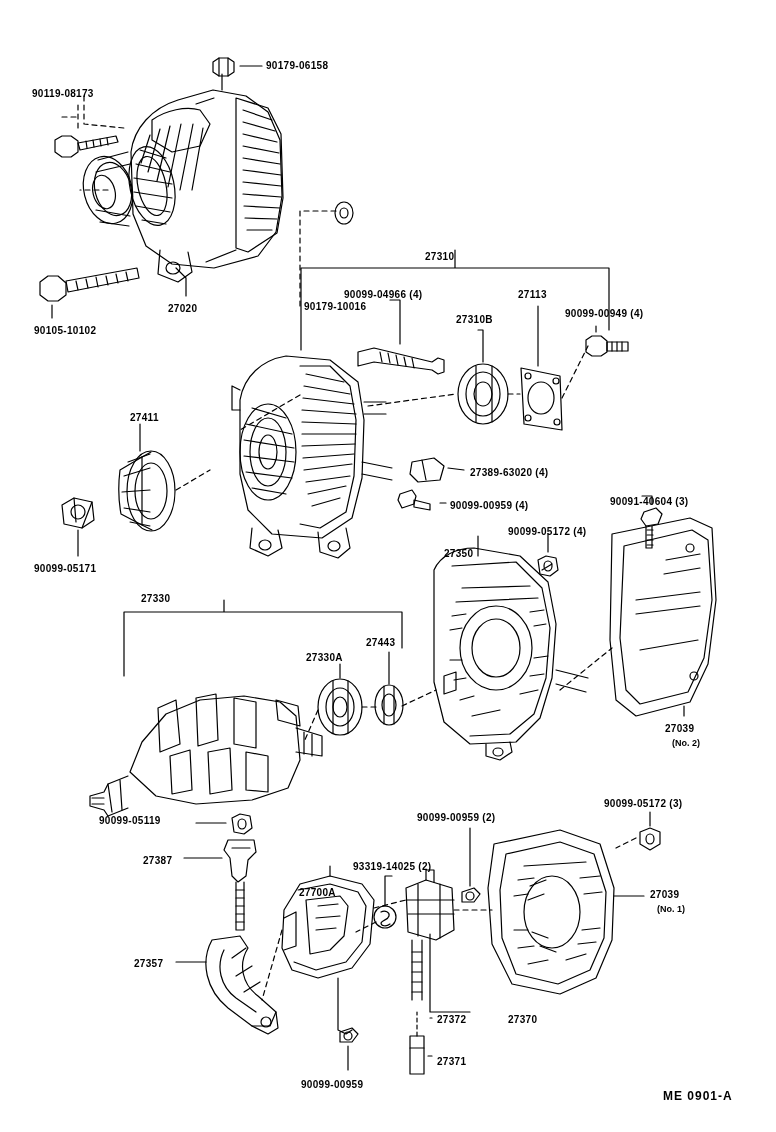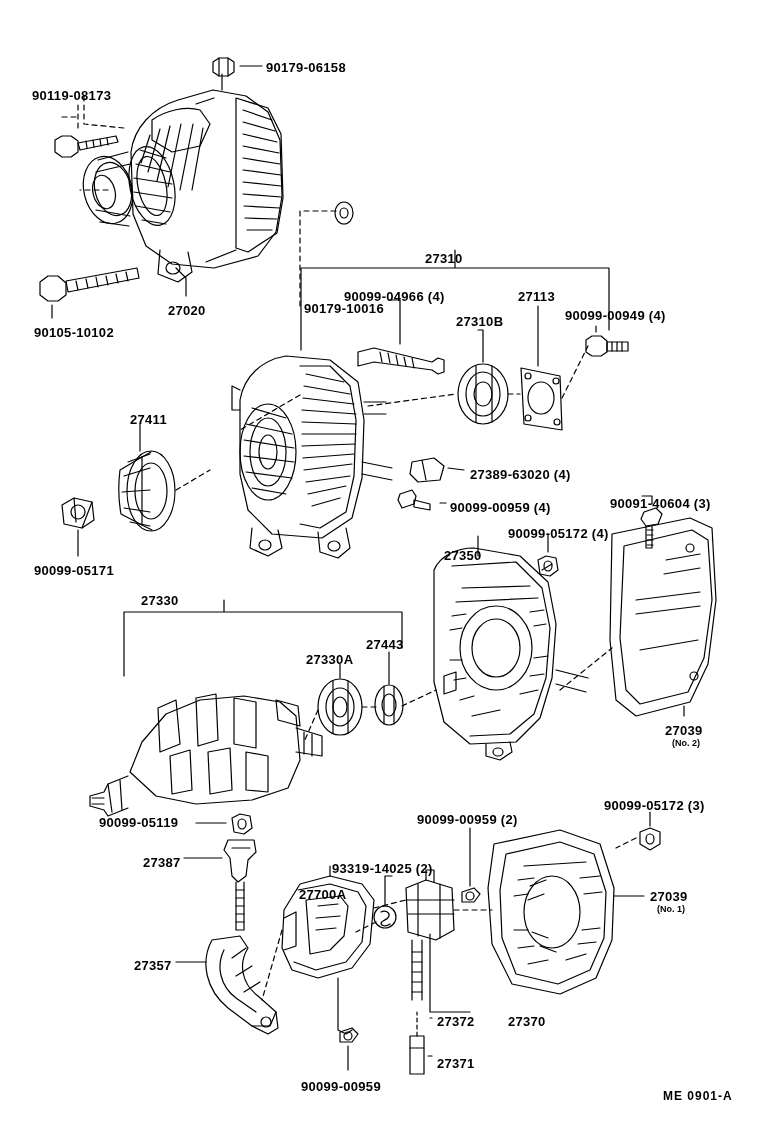--- a/index.html
+++ b/index.html
@@ -11,21 +11,21 @@
     position: relative;
     width: 776px;
     height: 1132px;
     background: #ffffff;
     font-family: "Liberation Sans", sans-serif;
     overflow: hidden;
   }
   .lbl {
     position: absolute;
     font-family: "Liberation Sans", sans-serif;
-    font-size: 13px;
+    font-size: 10px;
     font-weight: 700;
     color: #000000;
     white-space: nowrap;
     letter-spacing: 0.3px;
   }
   .lbl.small {
     font-size: 9px;
     font-weight: 700;
     letter-spacing: 0;
   }
@@ -388,21 +388,21 @@
   <div class="lbl" style="left:34px; top:563px;">90099-05171</div>
   <div class="lbl" style="left:444px; top:548px;">27350</div>
   <div class="lbl" style="left:141px; top:593px;">27330</div>
   <div class="lbl" style="left:366px; top:637px;">27443</div>
   <div class="lbl" style="left:306px; top:652px;">27330A</div>
   <div class="lbl" style="left:665px; top:723px;">27039</div>
   <div class="lbl small" style="left:672px; top:738px;">(No. 2)</div>
   <div class="lbl" style="left:604px; top:798px;">90099-05172 (3)</div>
   <div class="lbl" style="left:99px; top:815px;">90099-05119</div>
   <div class="lbl" style="left:417px; top:812px;">90099-00959 (2)</div>
-  <div class="lbl" style="left:332px; top:861px;">93319-14025 (2)</div>
+  <div class="lbl" style="left:353px; top:861px;">93319-14025 (2)</div>
   <div class="lbl" style="left:143px; top:855px;">27387</div>
   <div class="lbl" style="left:299px; top:887px;text-align:center;">27700A</div>
   <div class="lbl" style="left:650px; top:889px;">27039</div>
   <div class="lbl small" style="left:657px; top:904px;">(No. 1)</div>
   <div class="lbl" style="left:134px; top:958px;">27357</div>
   <div class="lbl" style="left:437px; top:1014px;text-align:right;">27372</div>
   <div class="lbl" style="left:508px; top:1014px;">27370</div>
   <div class="lbl" style="left:437px; top:1056px;">27371</div>
   <div class="lbl" style="left:301px; top:1079px;">90099-00959</div>
 

